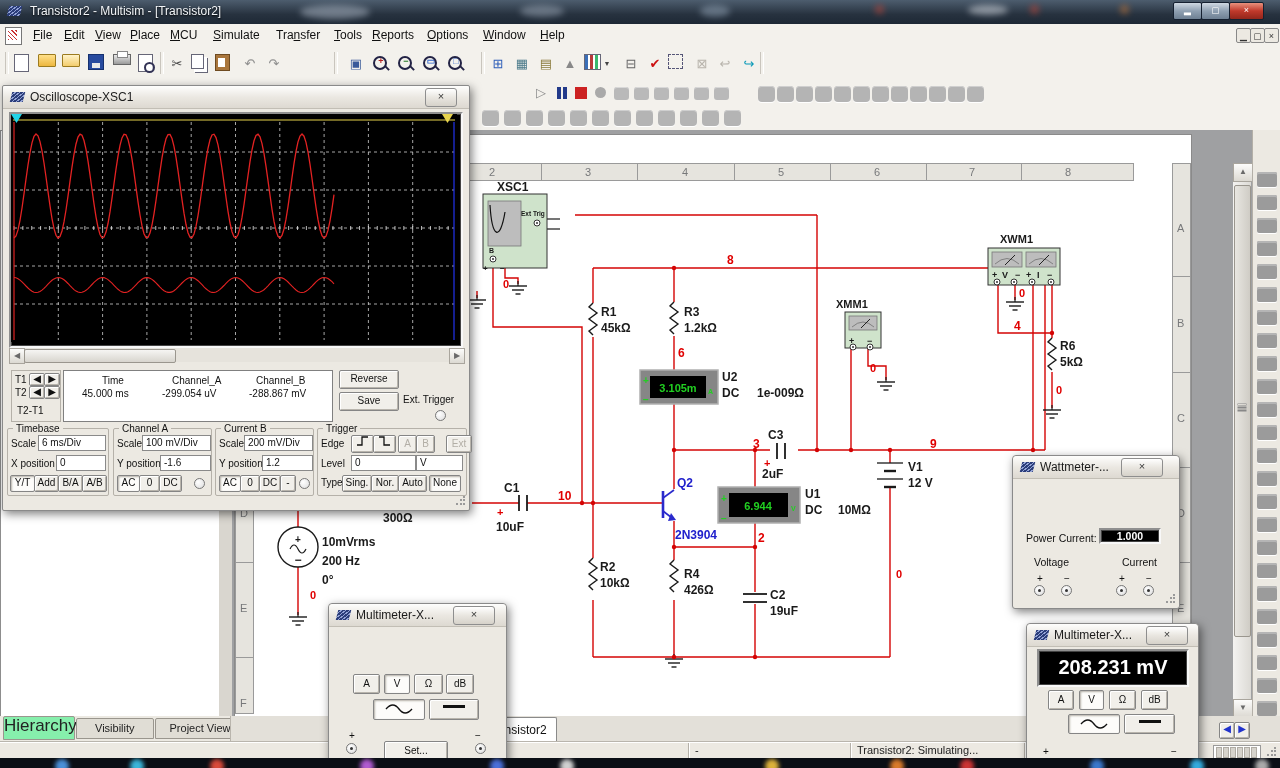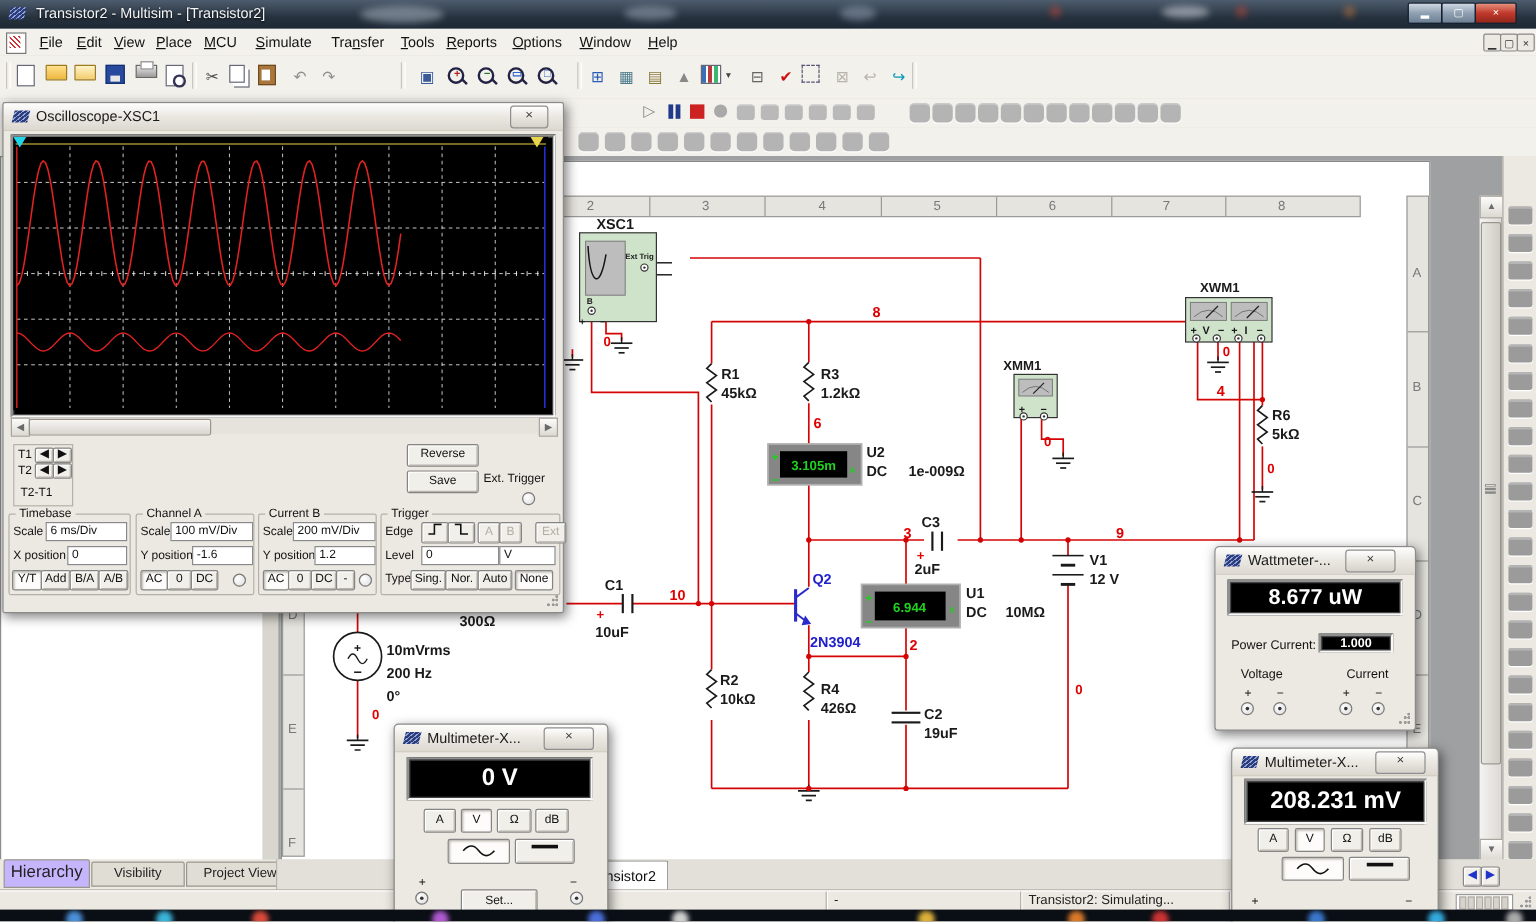--- a/index.html
+++ b/index.html
@@ -61,21 +61,21 @@
   #vthumb:after{content:"";position:absolute;left:3px;top:218px;width:8px;height:1px;
           box-shadow:0 0 0 .5px #888,0 3px 0 .5px #888,0 6px 0 .5px #888}
   #instrpanel{left:1252px;top:0;width:28px;height:628px;background:#ece9e2;border-left:1px solid #b3afa7}
   .instricon{position:absolute;left:4px;width:20px;height:15px;background:#9b9b9b;border-radius:2px;
              box-shadow:inset 0 2px 0 #b5b5b5,0 1px 0 #fff}
   
   #tabbarL{left:0;top:716px;width:230px;height:26px;background:#ece9e2}
   #tabbarR{left:230px;top:716px;width:1050px;height:26px;background:#e3e0d9;border-left:1px solid #b9b5ad}
   .ptab{position:absolute;top:2px;height:19px;background:#e0ddd5;border:1px solid #9a968e;border-radius:2px 2px 0 0;
         font-size:11px;text-align:center;line-height:18px;color:#222}
-  .ptab.active{background:#c4b5fd;height:22px;top:0;font-size:14px}
+  .ptab.active{background:#86efac;height:22px;top:0;font-size:17px}
   #sheettab{position:absolute;left:234px;top:1px;width:90px;height:24px;background:#fff;border:1px solid #8a8a8a;
             border-bottom:none;border-radius:2px 2px 0 0}
   #sheettab .doc{position:absolute;left:4px;top:4px;width:12px;height:15px;background:#fff;border:1px solid #777}
   #sheettab .doc:after{content:"";position:absolute;left:1px;top:2px;width:8px;height:9px;
             background:repeating-linear-gradient(45deg,#d33 0 1px,#fff 1px 3px)}
   #sheettab span{position:absolute;left:21px;top:5px;font-size:12px}
   #statusbar{left:0;top:742px;width:1280px;height:16px;background:#ece9e2;border-top:1px solid #fff;
              box-shadow:0 -1px 0 #b9b5ad;font-size:11px;color:#222}
   .scell{position:absolute;top:0;height:16px;border-left:1px solid #b5b1a9;box-shadow:inset 1px 0 0 #fff;padding:1px 6px}
   #progressbox{position:absolute;left:1213px;top:2px;width:46px;height:12px;background:#fff;border:1px solid #9a9a9a}
@@ -566,20 +566,28 @@
   <div class="abs" style="left:8px;top:284px;width:48px;height:50px;border:1px solid #b5b1a9">
     <span class="lbl" style="left:3px;top:3px">T1</span>
     <div class="b3" style="left:17px;top:2px;width:14px;height:11px;line-height:10px">◀</div>
     <div class="b3" style="left:32px;top:2px;width:14px;height:11px;line-height:10px">▶</div>
     <span class="lbl" style="left:3px;top:16px">T2</span>
     <div class="b3" style="left:17px;top:15px;width:14px;height:11px;line-height:10px">◀</div>
     <div class="b3" style="left:32px;top:15px;width:14px;height:11px;line-height:10px">▶</div>
     <span class="lbl" style="left:5px;top:34px">T2-T1</span>
   </div>
 
+  <div class="abs" style="left:60px;top:284px;width:268px;height:50px;background:#fff;border:1px solid #808080">
+    <span class="lbl" style="left:38px;top:4px">Time</span>
+    <span class="lbl" style="left:108px;top:4px">Channel_A</span>
+    <span class="lbl" style="left:192px;top:4px">Channel_B</span>
+    <span class="lbl" style="left:18px;top:17px">45.000 ms</span>
+    <span class="lbl" style="left:98px;top:17px">-299.054 uV</span>
+    <span class="lbl" style="left:185px;top:17px">-288.867 mV</span>
+  </div>
   <div class="b3" style="left:336px;top:284px;width:58px;height:17px;line-height:16px">Reverse</div>
   <div class="b3" style="left:336px;top:306px;width:58px;height:17px;line-height:16px">Save</div>
   <span class="lbl" style="left:400px;top:308px">Ext. Trigger</span>
   <div class="radio" style="left:432px;top:324px"></div>
 
   <div class="grp" style="left:4px;top:342px;width:100px;height:66px">
     <span class="leg">Timebase</span>
     <span class="lbl" style="left:3px;top:9px">Scale</span>
     <div class="inp" style="left:30px;top:6px;width:63px;height:14px">6 ms/Div</div>
     <span class="lbl" style="left:3px;top:29px">X position</span>
@@ -640,23 +648,20 @@
   </div>
   <div class="grip" style="left:452px;top:410px"></div>
 </div>
 
 <div class="win" style="left:1012px;top:455px;width:166px;height:152px">
   <div class="wtitle">
     <div class="mlogo"></div>
     <span class="wtext">Wattmeter-...</span>
     <div class="wclose" style="left:108px;width:40px">×</div>
   </div>
-  <div class="bezel" style="left:10px;top:27px;width:142px;height:26px">
-    <div class="dispval" style="top:2px;font-size:18px">8.677 uW</div>
-  </div>
   <span class="lbl" style="left:13px;top:76px;font-size:10.5px">Power Current:</span>
   <div class="bezel" style="left:86px;top:72px;width:58px;height:12px">
     <div class="dispval" style="top:0;font-size:10.5px">1.000</div>
   </div>
   <span class="lbl" style="left:21px;top:100px;font-size:10.5px">Voltage</span>
   <span class="lbl" style="left:109px;top:100px;font-size:10.5px">Current</span>
   <span class="lbl" style="left:24px;top:117px">+</span>
   <span class="lbl" style="left:51px;top:117px">−</span>
   <span class="lbl" style="left:106px;top:117px">+</span>
   <span class="lbl" style="left:133px;top:117px">−</span>
@@ -665,23 +670,20 @@
   <div class="radio dot" style="left:103px;top:129px"></div>
   <div class="radio dot" style="left:130px;top:129px"></div>
   <div class="grip" style="left:152px;top:138px"></div>
 </div>
 
 <div class="win" style="left:328px;top:603px;width:177px;height:165px">
   <div class="wtitle">
     <div class="mlogo"></div>
     <span class="wtext">Multimeter-X...</span>
     <div class="wclose" style="left:124px;width:40px">×</div>
-  </div>
-  <div class="bezel" style="left:10px;top:27px;width:151px;height:32px">
-    <div class="dispval" style="top:4px;font-size:20px">0 V</div>
   </div>
   <div class="b3" style="left:24px;top:70px;width:25px;height:18px;line-height:17px">A</div>
   <div class="b3 on" style="left:55px;top:70px;width:24px;height:18px;line-height:17px">V</div>
   <div class="b3" style="left:85px;top:70px;width:27px;height:18px;line-height:17px">Ω</div>
   <div class="b3" style="left:117px;top:70px;width:26px;height:18px;line-height:17px">dB</div>
   <div class="b3 on" style="left:44px;top:95px;width:50px;height:19px">
     <svg width="30" height="12" style="margin-top:3px">
         <path d="M2 6 Q9 -2 15 6 Q21 14 28 6" stroke="#111" fill="none" stroke-width="1.4"></path>
       </svg></div>
   <div class="b3" style="left:100px;top:95px;width:48px;height:19px"><span class="dcline"></span></div>

